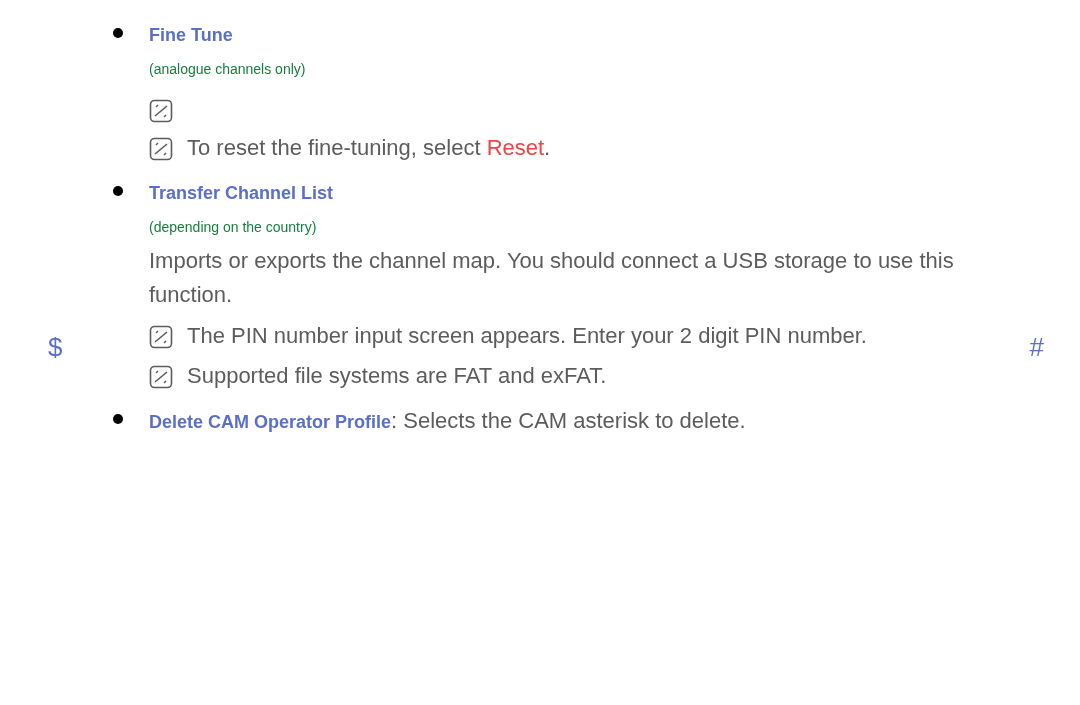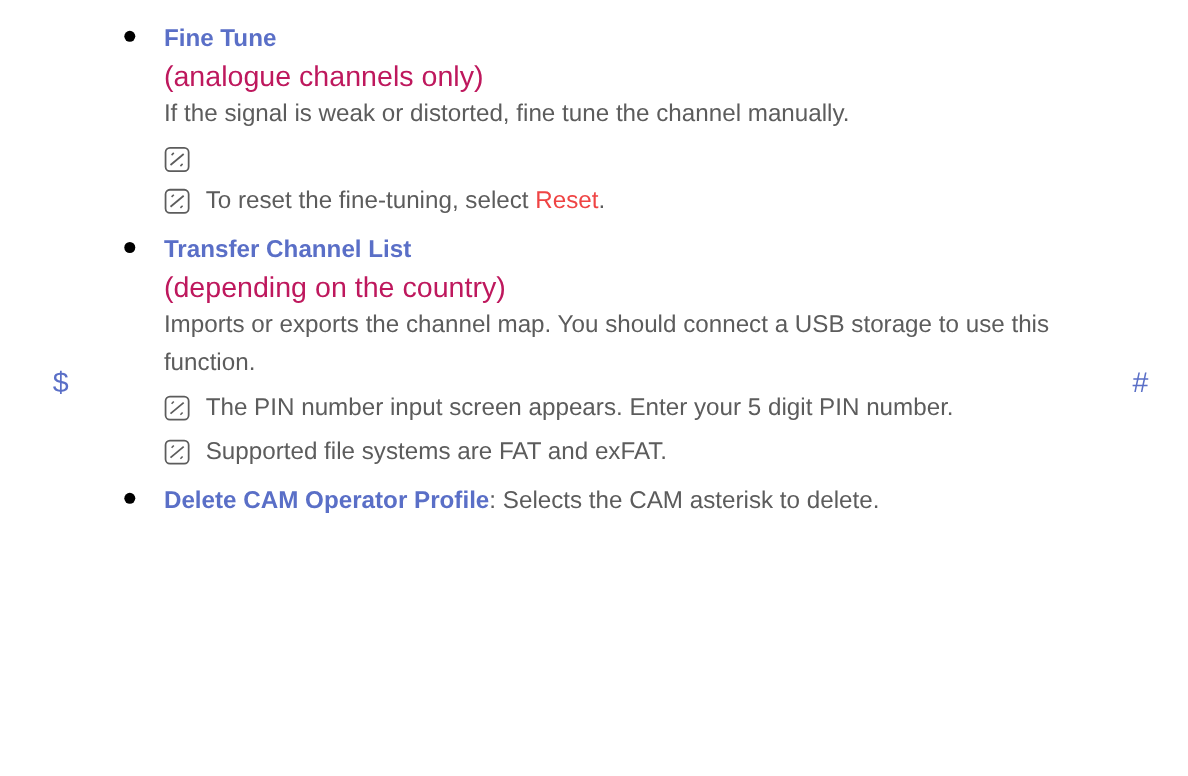--- a/index.html
+++ b/index.html
@@ -5,22 +5,22 @@
     * { box-sizing: border-box; margin: 0; padding: 0; }
     html, body { width: 1080px; height: 705px; background: #fff; font-family: Arial, Helvetica, sans-serif; color: #5c5c5c; }
     .page { position: relative; width: 1080px; height: 705px; padding-top: 18px; }
     .nav-left, .nav-right { position: absolute; top: 332px; font-size: 26px; color: #5a6fc7; font-weight: 500; }
     .nav-left { left: 48px; }
     .nav-right { right: 36px; }
     .content { margin-left: 105px; width: 920px; }
     ul.bullets { list-style: none; }
     ul.bullets > li { position: relative; padding-left: 44px; margin-bottom: 0; }
     ul.bullets > li::before { content: ""; position: absolute; left: 8px; top: 10px; width: 10px; height: 10px; background: #000; border-radius: 50%; }
-    .heading { color: #5a6fc7; font-weight: 700; font-size: 22px; line-height: 34px; }
-    .sub { color: #be185d; font-size: 26px; line-height: 34px; }
+    .heading { color: #5a6fc7; font-weight: 700; font-size: 18px; line-height: 34px; }
+    .sub { color: #15803d; font-size: 14px; line-height: 34px; }
     .body { color: #5c5c5c; font-size: 22px; line-height: 34px; }
     .link { color: #ef4444; font-weight: 400; }
     .notes { margin-top: 4px; margin-bottom: 8px; }
     .note-row { display: flex; align-items: flex-start; gap: 14px; padding: 5px 0 5px 0; }
     .note-icon { flex: 0 0 auto; margin-top: 4px; }
     .note-text { color: #5c5c5c; font-size: 22px; line-height: 30px; }
     .inline-block { display: inline; }
     svg.note-svg { display: block; }
   </style>
 </head>
@@ -30,21 +30,20 @@
 
   <span class="nav-left">$</span>
   <span class="nav-right">#</span>
 
   <div class="content">
     <ul class="bullets">
 
       <li>
         <div class="heading">Fine Tune</div>
         <div class="sub">(analogue channels only)</div>
-        <div class="body">If the signal is weak or distorted, fine tune the channel manually.</div>
         <div class="notes">
           <div class="note-row">
             <span class="note-icon">
               <svg class="note-svg" width="24" height="24" viewBox="0 0 24 24">
                   <rect x="1.5" y="1.5" width="21" height="21" rx="4" ry="4" fill="none" stroke="#5c5c5c" stroke-width="1.6"></rect>
                   <path d="M6 17 L18 7" stroke="#5c5c5c" stroke-width="1.6" fill="none"></path>
                   <path d="M7 8 L9 6" stroke="#5c5c5c" stroke-width="1.4" fill="none"></path>
                   <path d="M15 18 L17 16" stroke="#5c5c5c" stroke-width="1.4" fill="none"></path>
                 </svg>
             </span>
@@ -72,21 +71,21 @@
         <div class="notes">
           <div class="note-row">
             <span class="note-icon">
               <svg class="note-svg" width="24" height="24" viewBox="0 0 24 24">
                   <rect x="1.5" y="1.5" width="21" height="21" rx="4" ry="4" fill="none" stroke="#5c5c5c" stroke-width="1.6"></rect>
                   <path d="M6 17 L18 7" stroke="#5c5c5c" stroke-width="1.6" fill="none"></path>
                   <path d="M7 8 L9 6" stroke="#5c5c5c" stroke-width="1.4" fill="none"></path>
                   <path d="M15 18 L17 16" stroke="#5c5c5c" stroke-width="1.4" fill="none"></path>
                 </svg>
             </span>
-            <span class="note-text">The PIN number input screen appears. Enter your 5 digit PIN number.</span>
+            <span class="note-text">The PIN number input screen appears. Enter your 2 digit PIN number.</span>
           </div>
           <div class="note-row">
             <span class="note-icon">
               <svg class="note-svg" width="24" height="24" viewBox="0 0 24 24">
                   <rect x="1.5" y="1.5" width="21" height="21" rx="4" ry="4" fill="none" stroke="#5c5c5c" stroke-width="1.6"></rect>
                   <path d="M6 17 L18 7" stroke="#5c5c5c" stroke-width="1.6" fill="none"></path>
                   <path d="M7 8 L9 6" stroke="#5c5c5c" stroke-width="1.4" fill="none"></path>
                   <path d="M15 18 L17 16" stroke="#5c5c5c" stroke-width="1.4" fill="none"></path>
                 </svg>
             </span>

